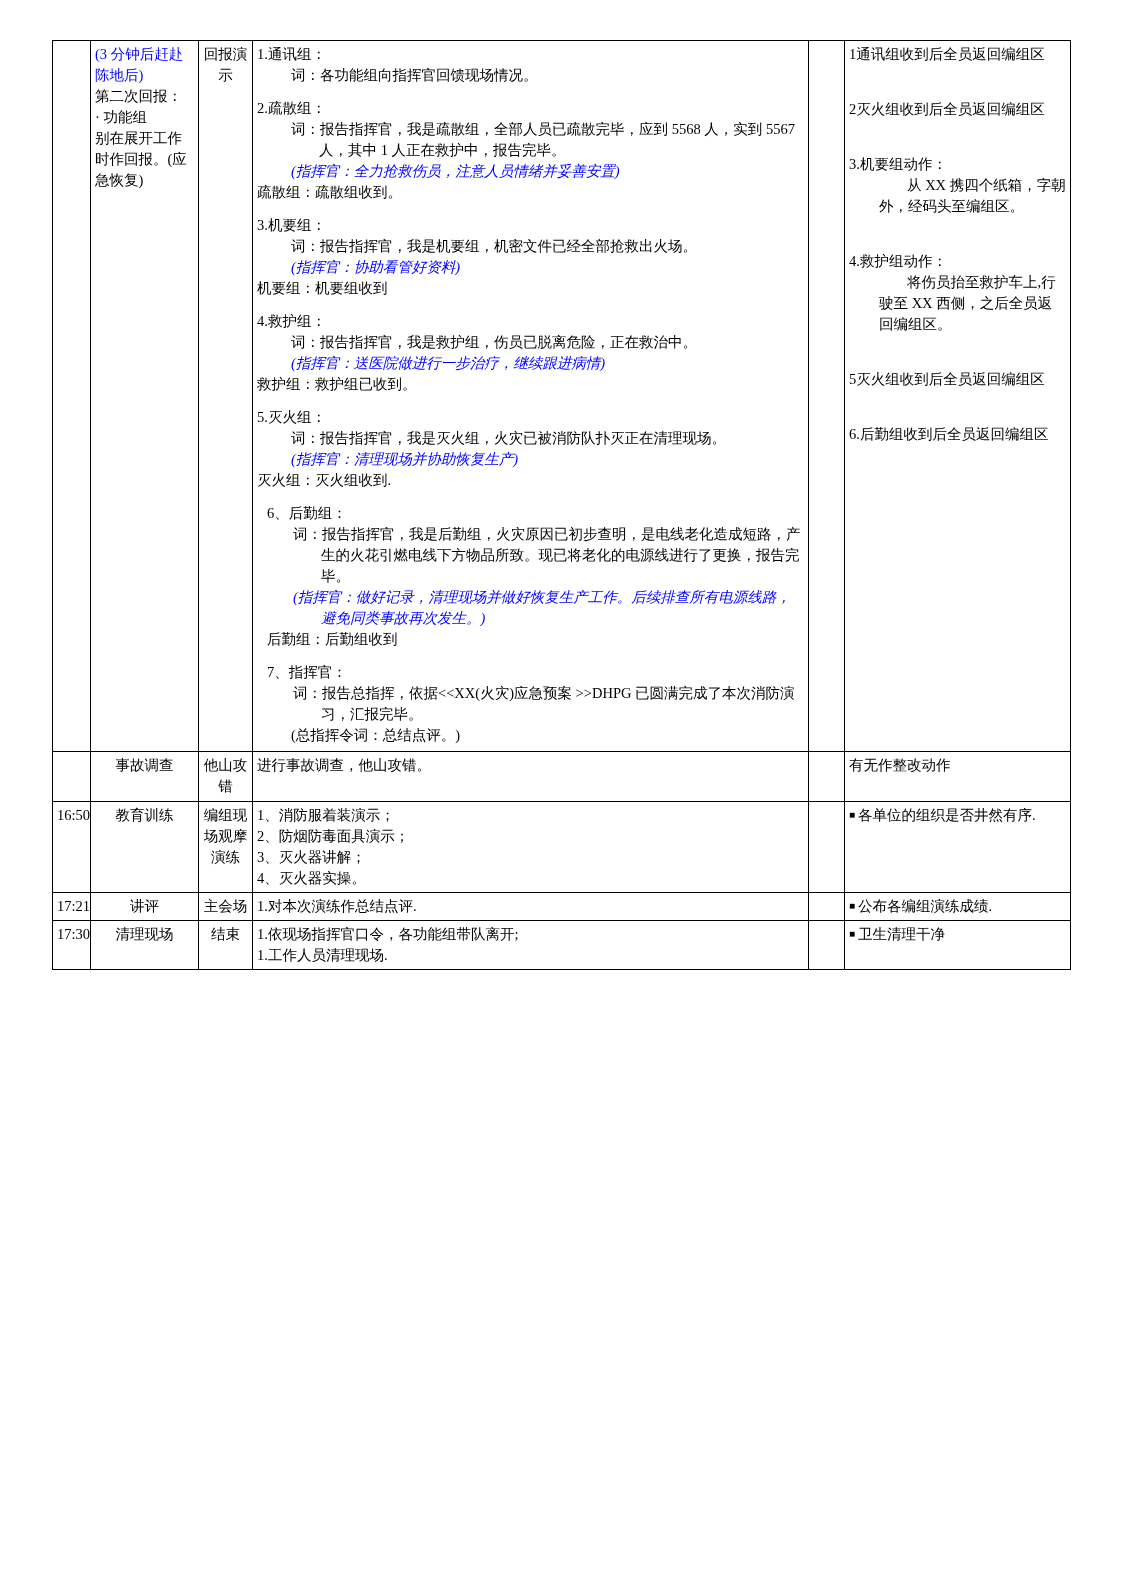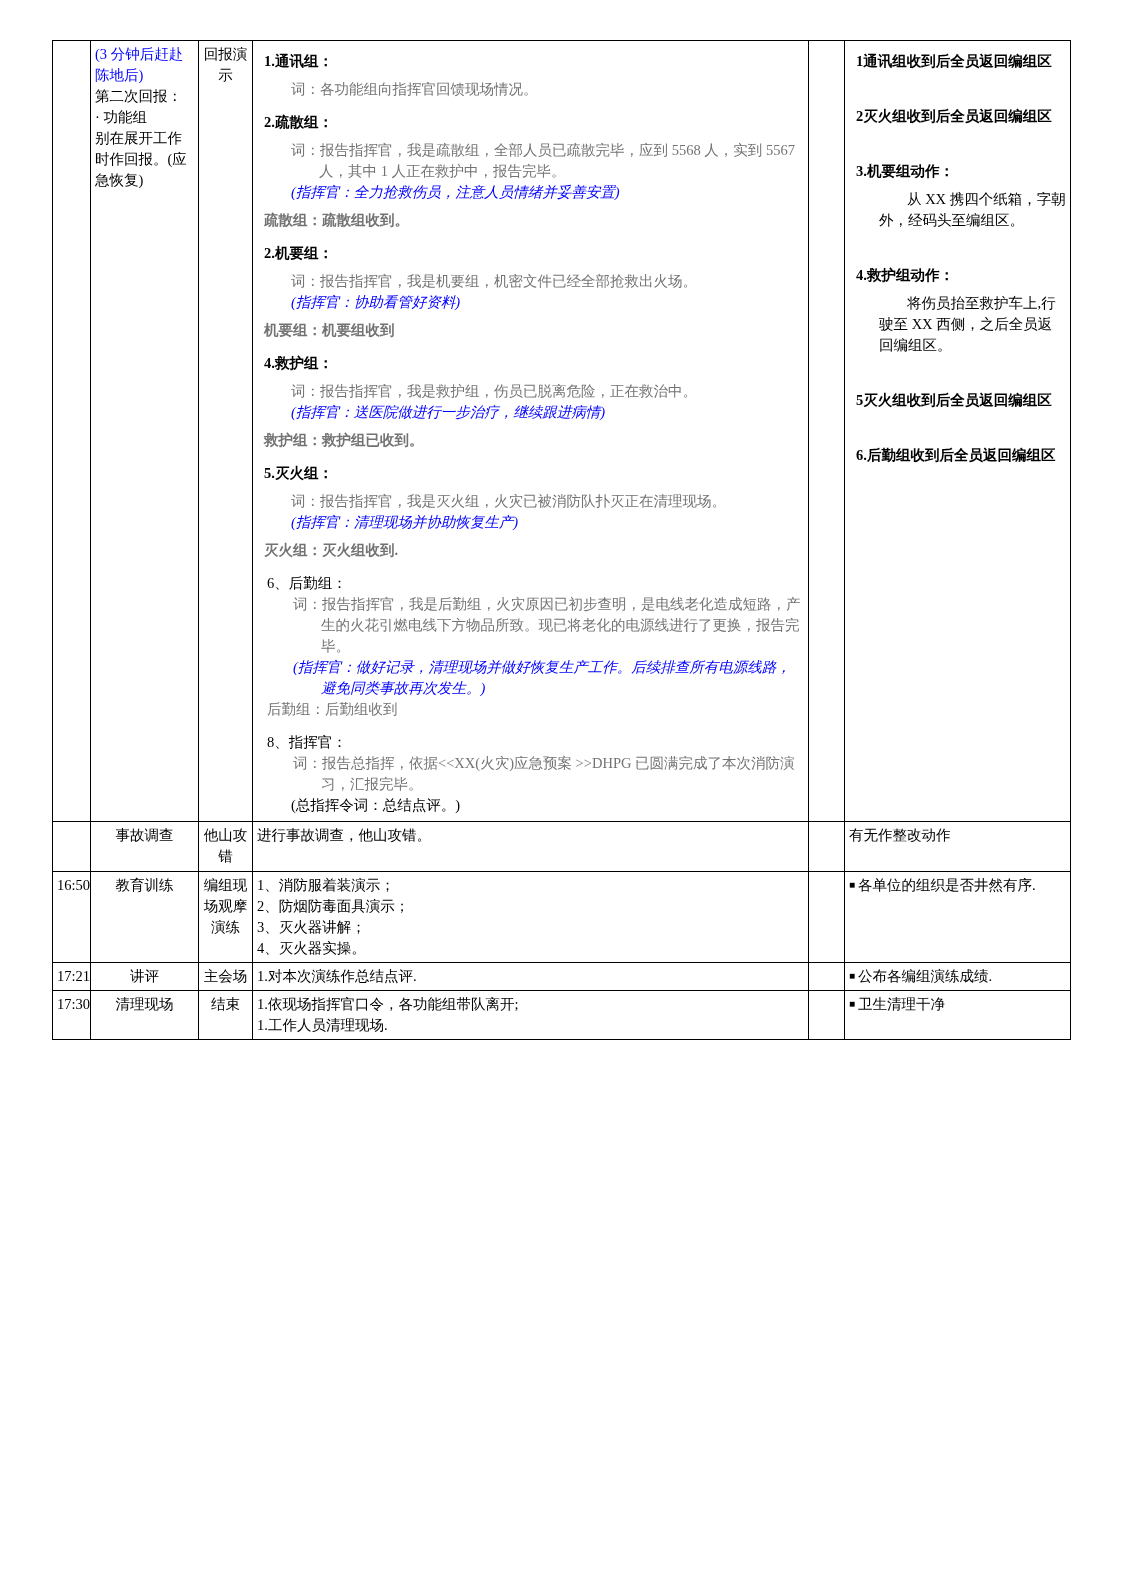--- a/index.html
+++ b/index.html
@@ -37,28 +37,28 @@
   .col-item   { width: 108px; }
   .col-mode   { width: 54px; }
   .col-detail { width: 556px; }
   .col-blank  { width: 36px; }
   .col-note   { width: 226px; }
 
   .center { text-align: center; }
   .mid    { vertical-align: middle; }
 
   .blue   { color: #0000ff; }
-  .red    { color: #737373; }
+  .red    { color: #000000; }
 
   .ital { font-style: italic; }
 
   
   .blk { margin: 0 0 12px 0; }
   .blk:last-child { margin-bottom: 2px; }
-  .lead { margin: 7px; font-weight: bold; }
+  .lead { margin: 0; }
   .sub  { margin: 0 0 0 34px; text-indent: 0; }
   .sub2 { margin: 0 0 0 34px; }
   .sub-hang { margin: 0 0 0 34px; padding-left: 28px; text-indent: -28px; }
   .sub-hang2 { margin: 0 0 0 36px; padding-left: 28px; text-indent: -28px; }
   .indent-lead { margin: 0 0 0 10px; }
 
   .note-blk { margin: 0 0 34px 0; }
   .note-blk:last-child { margin-bottom: 0; }
   .note-sub { margin: 0 0 0 30px; text-indent: 28px; }
 
@@ -107,21 +107,21 @@
           </div>
 
           <div class="blk">
             <p class="lead">2.疏散组：</p>
             <p class="sub-hang red">词：报告指挥官，我是疏散组，全部人员已疏散完毕，应到 5568 人，实到 5567 人，其中 1 人正在救护中，报告完毕。</p>
             <p class="sub blue ital">(指挥官：全力抢救伤员，注意人员情绪并妥善安置)</p>
             <p class="lead red">疏散组：疏散组收到。</p>
           </div>
 
           <div class="blk">
-            <p class="lead">2.机要组：</p>
+            <p class="lead">3.机要组：</p>
             <p class="sub red">词：报告指挥官，我是机要组，机密文件已经全部抢救出火场。</p>
             <p class="sub blue ital">(指挥官：协助看管好资料)</p>
             <p class="lead red">机要组：机要组收到</p>
           </div>
 
           <div class="blk">
             <p class="lead">4.救护组：</p>
             <p class="sub red">词：报告指挥官，我是救护组，伤员已脱离危险，正在救治中。</p>
             <p class="sub blue ital">(指挥官：送医院做进行一步治疗，继续跟进病情)</p>
             <p class="lead red">救护组：救护组已收到。</p>
@@ -135,21 +135,21 @@
           </div>
 
           <div class="blk">
             <p class="indent-lead">6、后勤组：</p>
             <p class="sub-hang2 red">词：报告指挥官，我是后勤组，火灾原因已初步查明，是电线老化造成短路，产生的火花引燃电线下方物品所致。现已将老化的电源线进行了更换，报告完毕。</p>
             <p class="sub-hang2 blue ital">(指挥官：做好记录，清理现场并做好恢复生产工作。后续排查所有电源线路，避免同类事故再次发生。)</p>
             <p class="indent-lead red">后勤组：后勤组收到</p>
           </div>
 
           <div class="blk">
-            <p class="indent-lead">8、指挥官：</p>
+            <p class="indent-lead">7、指挥官：</p>
             <p class="sub-hang2 red">词：报告总指挥，依据&lt;&lt;XX(火灾)应急预案 &gt;&gt;DHPG 已圆满完成了本次消防演习，汇报完毕。</p>
             <p class="sub2">(总指挥令词：总结点评。)</p>
           </div>
 
         </td>
         <td></td>
         <td>
           <div class="note-blk">
             <p class="lead">1通讯组收到后全员返回编组区</p>
           </div>

